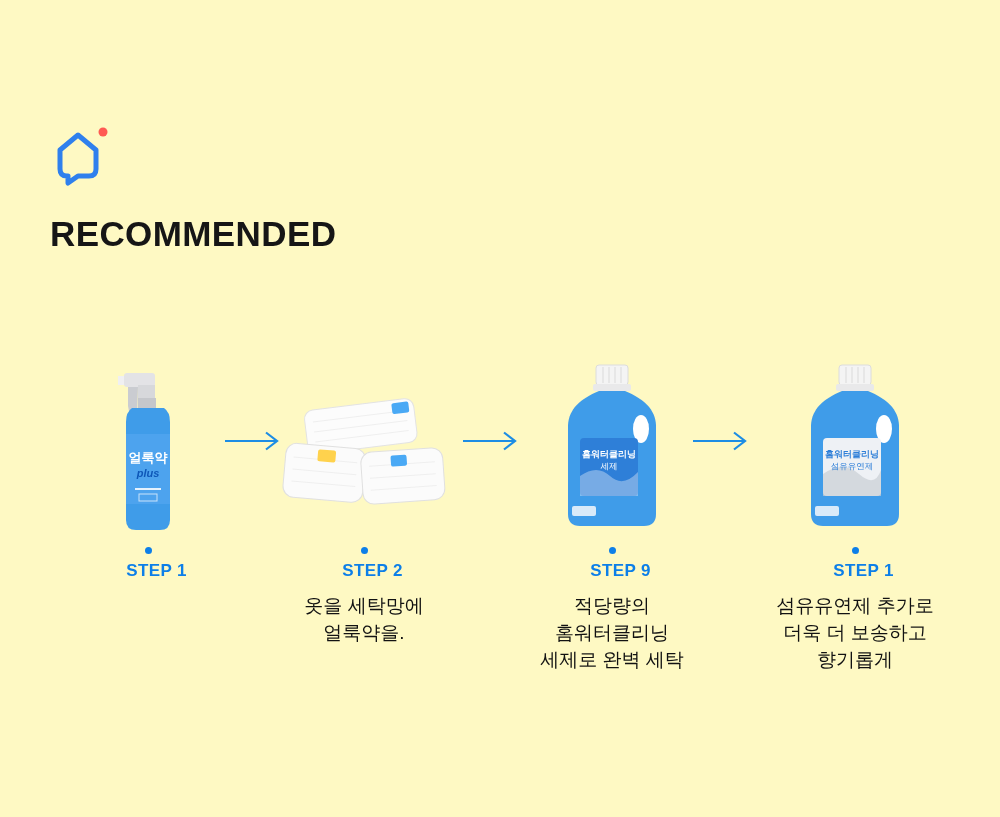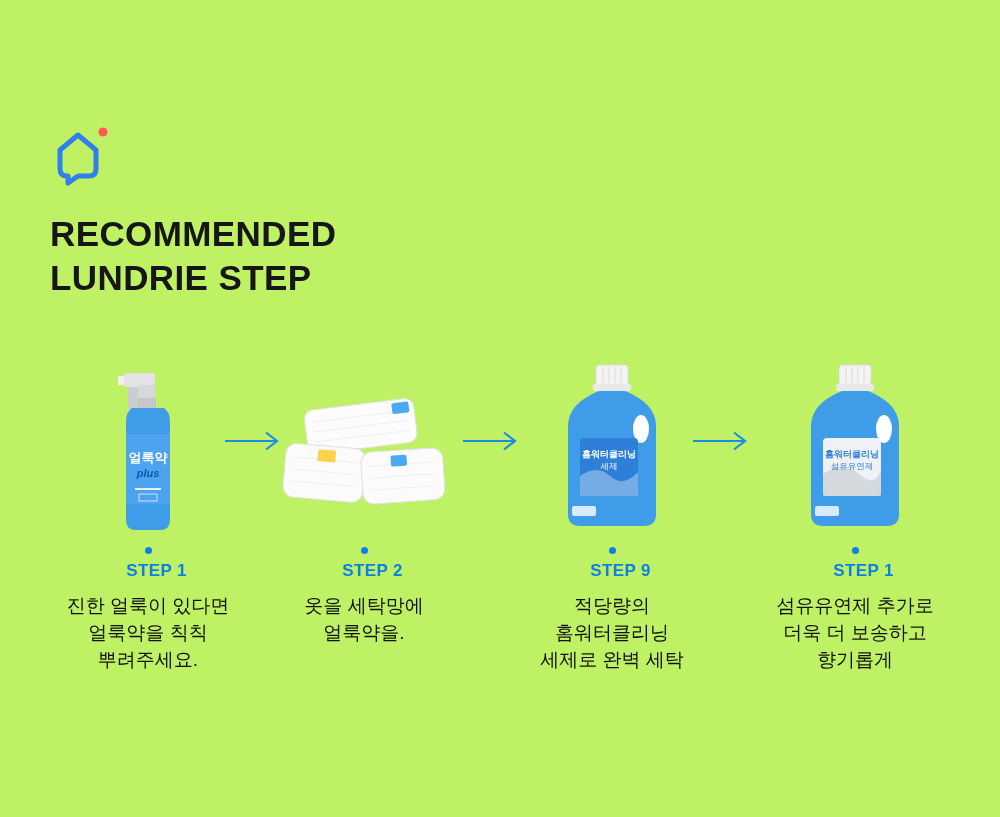--- a/index.html
+++ b/index.html
@@ -1,16 +1,16 @@
 <!DOCTYPE html>
 <html style="--accent-blue: #0d7fe8; --bottle-blue: #3f9ce9; --arrow-blue: #1d8de4; --logo-blue: #2f80ed; --logo-dot-red: #ff5a52; --tag-yellow: #ffd24d; --tag-blue: #4aa9f5; --label-blue: #2e7fd8;"><head>
 <meta charset="utf-8">
 <style>
   html,body{margin:0;padding:0;background:#ffffff;font-family:"Liberation Sans",sans-serif;}
-  .canvas{position:relative;width:1000px;height:817px;background:#bef264;overflow:hidden;}
+  .canvas{position:relative;width:1000px;height:817px;background:#fef9c3;overflow:hidden;}
 
   .logo{position:absolute;left:48px;top:124px;width:60px;height:64px;}
 
   .title{position:absolute;left:50px;top:212px;font-size:35px;font-weight:800;
          color:#161616;line-height:1.25;letter-spacing:0.4px;}
 
   .step{position:absolute;top:358px;width:224px;display:flex;flex-direction:column;align-items:center;}
   .step-1{left:36px;}
   .step-2{left:252px;}
   .step-3{left:500px;}
@@ -34,44 +34,40 @@
 
 <div class="canvas">
 
   <svg class="logo" viewBox="0 0 60 64">
     <path d="M12,26 L30,11 L48,26 L48,45 Q48,52 41,52 L30,52 L20,59 L20,52 L19,52 Q12,52 12,45 Z" fill="none" stroke="var(--logo-blue,#2f80ed)" stroke-width="5" stroke-linejoin="round"></path>
     <circle cx="55" cy="8" r="4.5" fill="var(--logo-dot-red,#ff5a52)"></circle>
   </svg>
 
   <div class="title">
     <div>RECOMMENDED</div>
-    <div>LUNDRIE STEP</div>
   </div>
 
   <div class="step step-1">
     <div class="product-box">
       <svg width="80" height="168" viewBox="0 0 80 168">
         <rect x="10" y="8" width="9" height="9" fill="#f0f0f2"></rect>
         <rect x="16" y="5" width="31" height="14" rx="3" fill="#e3e3e6"></rect>
         <path d="M20,19 L30,19 L29,50 Q28,57 23,54 L20,38 Z" fill="#caccd1"></path>
         <rect x="30" y="17" width="17" height="15" fill="#d7d8db"></rect>
         <rect x="30" y="30" width="18" height="10" fill="#c5c7cb"></rect>
         <path d="M24,40 Q18,44 18,54 L18,152 Q18,162 28,162 L52,162 Q62,162 62,152 L62,54 Q62,44 56,40 Z" fill="var(--bottle-blue,#3f9ce9)"></path>
         <rect x="18" y="66" width="44" height="70" fill="#4da3ee"></rect>
         <text x="40" y="94" font-size="13" font-weight="bold" fill="#ffffff" text-anchor="middle">얼룩약</text>
         <text x="40" y="109" font-size="11" font-weight="bold" font-style="italic" fill="#0e57b8" text-anchor="middle">plus</text>
         <rect x="27" y="120" width="26" height="2" fill="#ffffff" opacity="0.85"></rect>
         <rect x="31" y="126" width="18" height="7" fill="none" stroke="#ffffff" opacity="0.7"></rect>
       </svg>
     </div>
     <div class="dot"></div>
     <div class="step-label">STEP 1</div>
-    <div class="step-desc">진한 얼룩이 있다면
-얼룩약을 칙칙
-뿌려주세요.</div>
   </div>
 
   <svg class="arrow arrow-1" width="58" height="24" viewBox="0 0 58 24">
     <path d="M2,12 H53" stroke="var(--arrow-blue,#1d8de4)" stroke-width="2.2" fill="none"></path>
     <path d="M43,3.5 L54,12 L43,20.5" stroke="var(--arrow-blue,#1d8de4)" stroke-width="2.2" fill="none"></path>
   </svg>
 
   <div class="step step-2">
     <div class="product-box">
       <svg class="bags-offset" width="172" height="122" viewBox="0 0 172 122">

